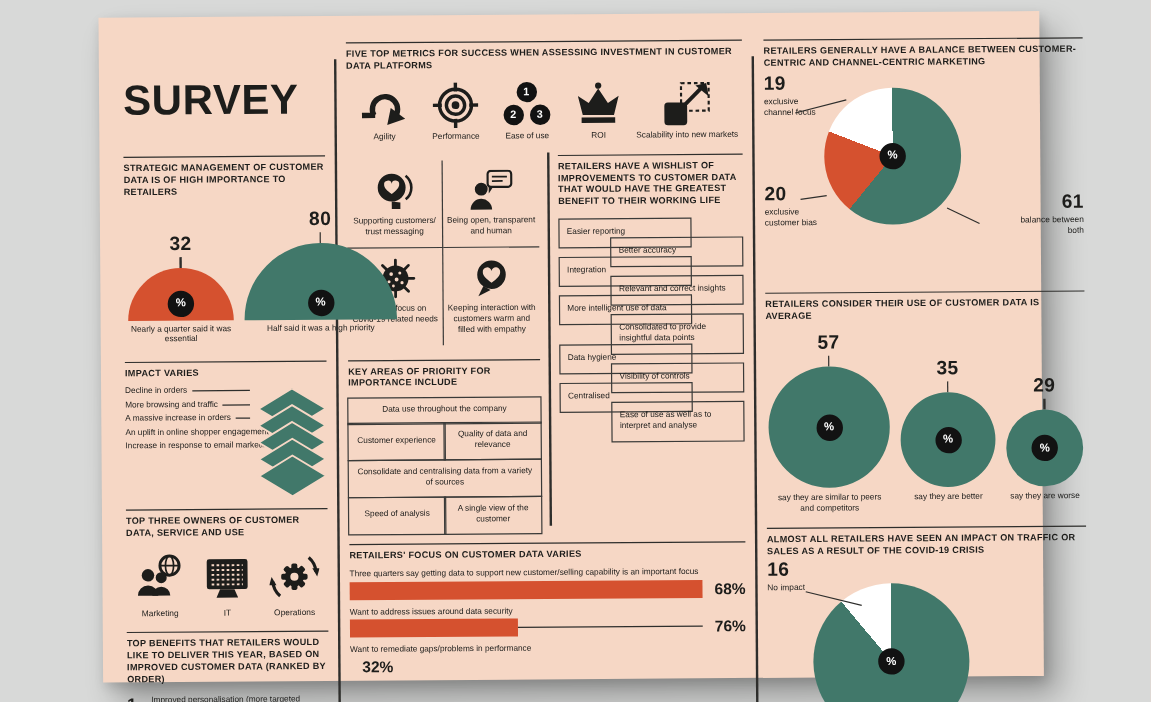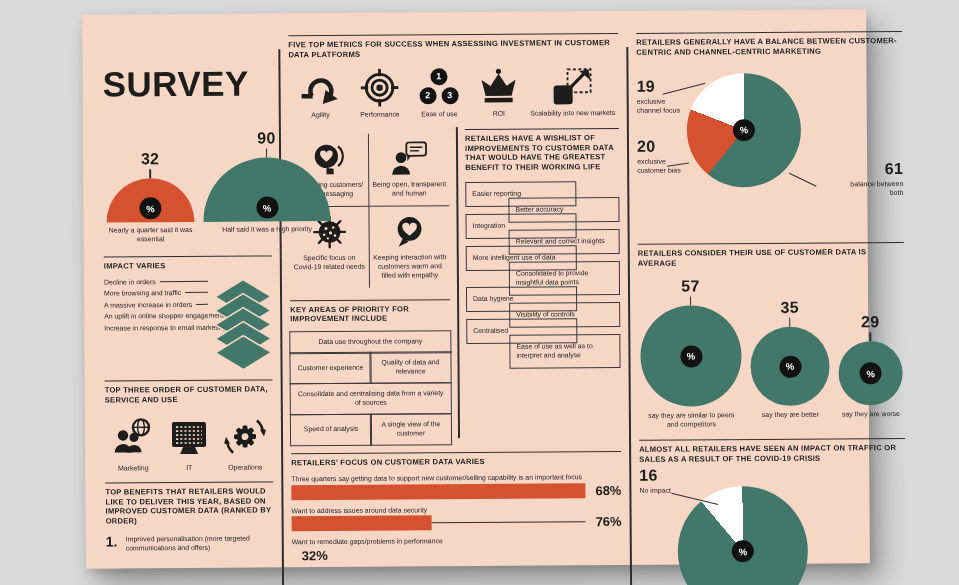--- a/index.html
+++ b/index.html
@@ -94,31 +94,32 @@
 </head>
 <body style="background: rgb(216, 217, 216);">
 
 <div class="stage">
 <div class="poster">
 
   <div>
     <div class="title">SURVEY</div>
 
     <div class="sec">
+      <div class="hdr">STRATEGIC MANAGEMENT OF CUSTOMER DATA IS OF HIGH IMPORTANCE TO RETAILERS</div>
       <div class="semirow">
         <div class="semiitem">
           <div class="num">32</div>
           <div class="nline"></div>
           <div class="dome" style="width: 88px; height: 44px; background: rgb(213, 81, 47);">
             <div class="badge">%</div>
           </div>
           <div class="semicap cap">Nearly a quarter said it was essential</div>
         </div>
         <div class="semiitem">
-          <div class="num">90</div>
+          <div class="num">80</div>
           <div class="nline"></div>
           <div class="dome" style="width: 127px; height: 64px; background: rgb(65, 120, 106);">
             <div class="badge">%</div>
           </div>
           <div class="semicap cap">Half said it was a high priority</div>
         </div>
       </div>
     </div>
 
     <div class="sec">
@@ -152,21 +153,21 @@
               <polygon points="29,28 57,45 29,62 1,45"></polygon>
               <polygon points="29,42 57,59 29,76 1,59"></polygon>
               <polygon points="29,56 57,73 29,90 1,73"></polygon>
             </g>
           </svg>
         </div>
       </div>
     </div>
 
     <div class="sec">
-      <div class="hdr">TOP THREE ORDER OF CUSTOMER DATA, SERVICE AND USE</div>
+      <div class="hdr">TOP THREE OWNERS OF CUSTOMER DATA, SERVICE AND USE</div>
       <div class="ownersrow">
         <div class="ownitem">
           <span>
             <svg class="ic" width="42" height="40" viewBox="0 0 40 40" fill="#1d1d1b" stroke="none">
               <circle cx="28" cy="10" r="8" fill="none" stroke="#1d1d1b" stroke-width="2.4"></circle>
               <ellipse cx="28" cy="10" rx="3.4" ry="8" fill="none" stroke="#1d1d1b" stroke-width="1.4"></ellipse>
               <line x1="20" y1="10" x2="36" y2="10" stroke="#1d1d1b" stroke-width="1.4"></line>
               <circle cx="10" cy="18" r="5.2"></circle>
               <path d="M1.5 35 a8.5 8.5 0 0 1 17 0z"></path>
               <circle cx="21" cy="20" r="4.6"></circle>
@@ -353,21 +354,21 @@
                   <path d="M12 28 l-5 10 12-6z"></path>
                   <path d="M20 25c-5.5-4.2-8.5-7.2-8.5-10.4a4.2 4.2 0 0 1 8.5-1.1 4.2 4.2 0 0 1 8.5 1.1c0 3.2-3 6.2-8.5 10.4z" fill="#f6d7c5"></path>
                 </svg>
               </div>
               <div class="cap">Keeping interaction with customers warm and filled with empathy</div>
             </div>
           </div>
         </div>
 
         <div class="sec" style="margin-top:12px;">
-          <div class="hdr">KEY AREAS OF PRIORITY FOR IMPROVEMENT INCLUDE</div>
+          <div class="hdr">KEY AREAS OF PRIORITY FOR IMPORTANCE INCLUDE</div>
           <div class="pgrid">
             <div class="prow">
               <div class="pcell">Data use throughout the company</div>
             </div>
             <div class="prow">
               <div class="pcell">Customer experience</div>
               <div class="pcell">Quality of data and relevance</div>
             </div>
             <div class="prow">
               <div class="pcell">Consolidate and centralising data from a variety of sources</div>
@@ -434,26 +435,26 @@
 
   <div class="vdiv"></div>
 
   <div>
     <div class="sec" style="margin-top:14px;">
       <div class="hdr">RETAILERS GENERALLY HAVE A BALANCE BETWEEN CUSTOMER-CENTRIC AND CHANNEL-CENTRIC MARKETING</div>
       <div class="piebox">
         <div class="pie" style="left: 50px; top: 12px; width: 114px; height: 114px; background: conic-gradient(rgb(65, 120, 106) 0%, rgb(65, 120, 106) 61%, rgb(213, 81, 47) 61%, rgb(213, 81, 47) 81%, rgb(255, 255, 255) 81%, rgb(255, 255, 255) 100%);">
           <div class="badge">%</div>
         </div>
-        <div class="plabel" style="left:0;top:16px;">
+        <div class="plabel" style="left:0;top:0;">
           <div class="num">19</div>
           <div class="cap" style="width:50px;">exclusive channel focus</div>
         </div>
         <div class="conn" style="left:26px;top:32px;width:44px;transform:rotate(-14deg);"></div>
-        <div class="plabel" style="left:0;top:76px;">
+        <div class="plabel" style="left:0;top:92px;">
           <div class="num">20</div>
           <div class="cap" style="width:50px;">exclusive customer bias</div>
         </div>
         <div class="conn" style="left:30px;top:104px;width:22px;transform:rotate(-8deg);"></div>
         <div class="plabel" style="right:0;top:100px;text-align:right;">
           <div class="num">61</div>
           <div class="cap" style="width:56px;">balance between both</div>
         </div>
         <div class="conn" style="left:152px;top:112px;width:30px;transform:rotate(26deg);"></div>
       </div>

